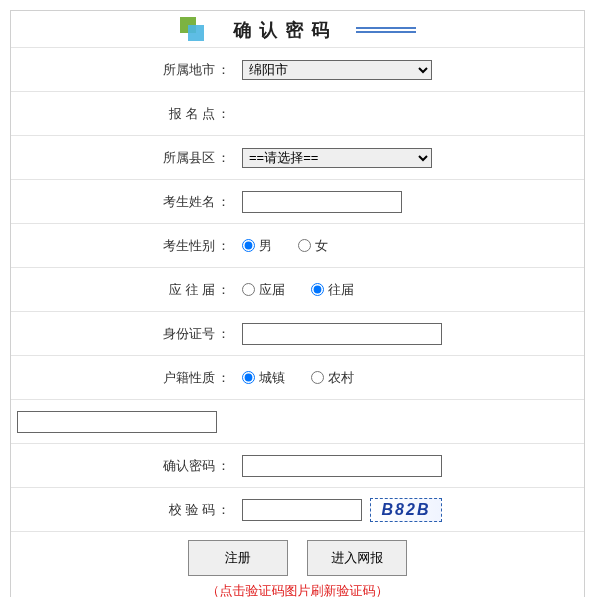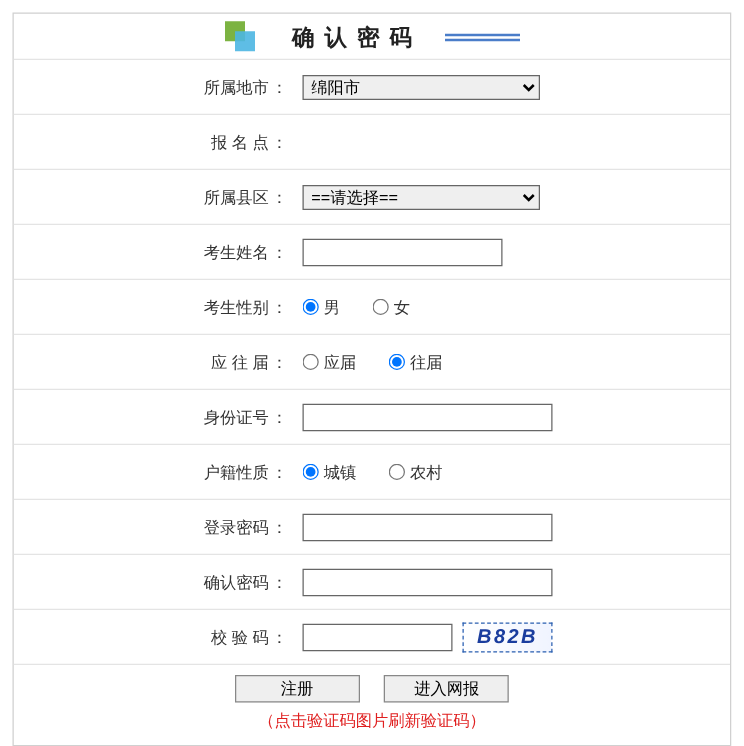--- a/index.html
+++ b/index.html
@@ -113,21 +113,21 @@
     background: linear-gradient(90deg, #fff 0%, #f0f4ff 100%);
     position: relative;
   }
   .btn-row {
     border-top: 1px solid #e4e4e4;
     text-align: center;
     padding: 8px 0 4px 0;
   }
   .btn-row button {
     width: 100px;
-    height: 22px;
+    height: 36px;
     margin: 0 8px;
     border: 1px solid #888;
     background: #efefef;
     font-size: 13px;
     cursor: pointer;
   }
   .hint {
     text-align: center;
     color: #e02020;
     font-size: 13px;
@@ -237,23 +237,20 @@
         <span>城镇</span>
       </label>
       <label>
         <input type="radio" name="hukou" style="">
         <span>农村</span>
       </label>
     </div>
   </div>
 
   <div class="row">
-    <div class="label-cell">
-      <span>登录密码</span><span class="colon">：</span>
-    </div>
     <div class="input-cell">
       <input type="password" class="txt-pwd" value="" style="">
     </div>
   </div>
 
   <div class="row">
     <div class="label-cell">
       <span>确认密码</span><span class="colon">：</span>
     </div>
     <div class="input-cell">

